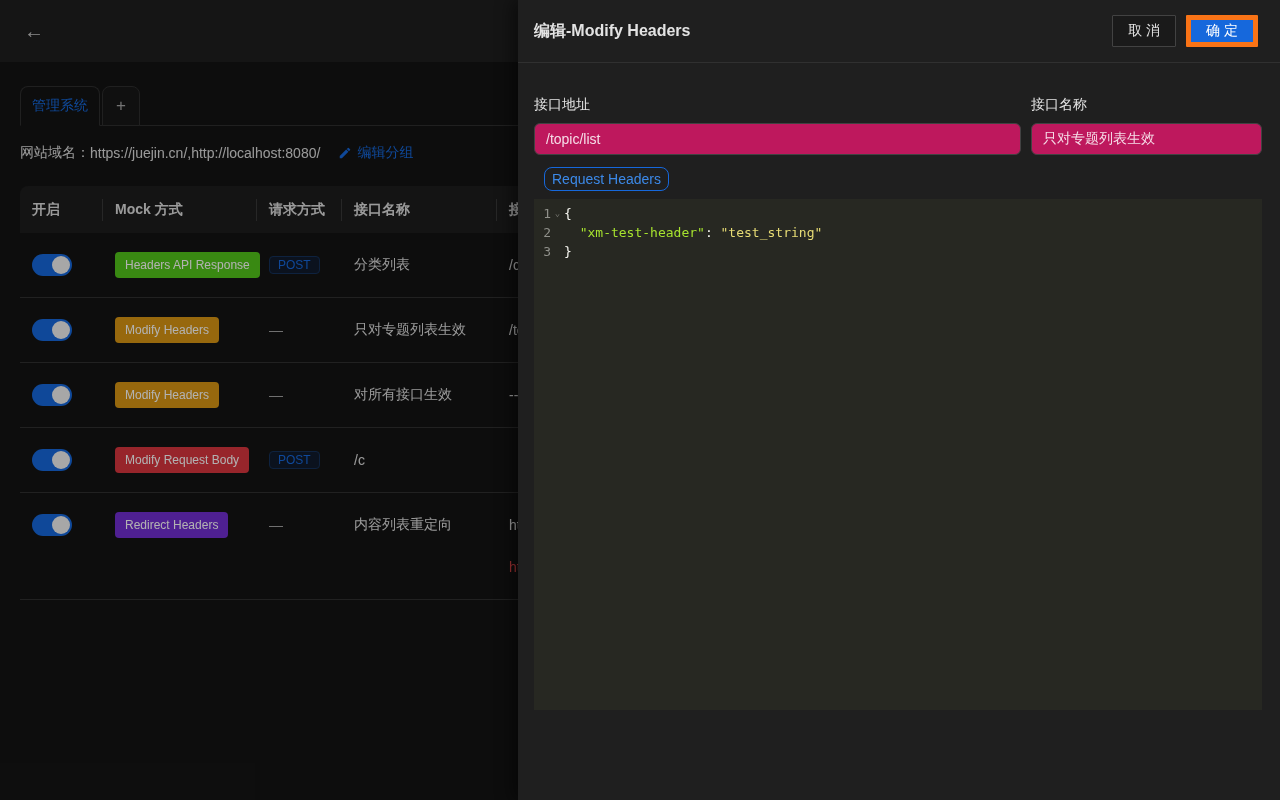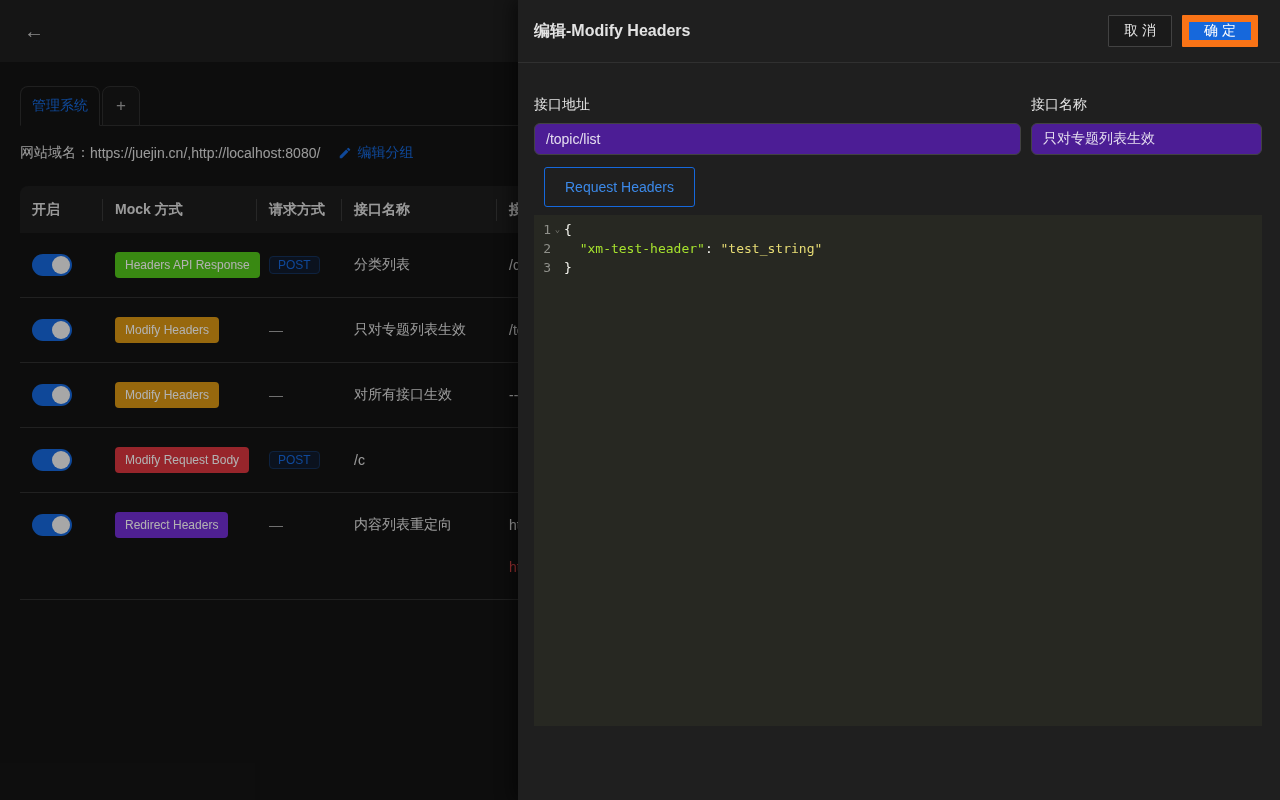--- a/index.html
+++ b/index.html
@@ -50,33 +50,33 @@
   
   .drawer { position:absolute; top:0; right:0; width:762px; height:800px; background:#1f1f1f; z-index:10;
     box-shadow:-6px 0 16px rgba(0,0,0,0.45); display:flex; flex-direction:column; }
   .drawer-header { height:63px; flex:0 0 63px; display:flex; align-items:center; justify-content:space-between;
     padding:0 22px 0 16px; border-bottom:1px solid #303030; }
   .drawer-title { font-size:16px; font-weight:700; color:rgba(255,255,255,0.88); }
   .drawer-actions { display:flex; gap:10px; }
   .btn { height:32px; padding:0 15px; border-radius:1px; font-size:14px; display:flex; align-items:center;
     cursor:pointer; white-space:nowrap; }
   .btn-default { background:#1a1a1a; border:1px solid #424242; color:rgba(255,255,255,0.88); }
-  .btn-primary { background:#1668dc; border:7px solid #f97316; color:#fff; }
+  .btn-primary { background:#1668dc; border:5px solid #f97316; color:#fff; }
 
   .drawer-body { padding:30px 18px 0 16px; }
   .form-row { display:flex; gap:10px; }
   .field-url { flex:487; }
   .field-name { flex:231; }
   .field label { display:block; font-size:14px; color:rgba(255,255,255,0.88); line-height:22px; margin-bottom:8px; }
-  .field input { width:100%; height:32px; background:#4c1d95; border:1px solid #424242; border-radius:6px;
+  .field input { width:100%; height:32px; background:#be185d; border:1px solid #424242; border-radius:6px;
     padding:0 11px; font-size:14px; color:rgba(255,255,255,0.85); outline:none;
     font-family:"Liberation Sans","DejaVu Sans",sans-serif; }
 
-  .headers-btn { display:inline-flex; align-items:center; margin:12px 0 0 10px; height:40px; padding:0 20px;
-    border:1px solid #1668dc; border-radius:3px; color:#3c89e8; font-size:14px; background:transparent; cursor:pointer; }
+  .headers-btn { display:inline-flex; align-items:center; margin:12px 0 0 10px; height:24px; padding:0 7px;
+    border:1px solid #1668dc; border-radius:8px; color:#3c89e8; font-size:14px; background:transparent; cursor:pointer; }
 
   .editor { margin-top:8px; height:511px; background:#272822; overflow:hidden; padding-top:5px;
     font-family:"DejaVu Sans Mono","Liberation Mono",monospace; font-size:13px; line-height:19px; cursor:text; }
   .eline { display:flex; }
   .eline .ln { width:17px; text-align:right; color:#8f908a; flex:0 0 17px; }
   .eline .fold { width:13px; flex:0 0 13px; text-align:center; color:#767670; font-size:9px; line-height:19px; }
   .eline .code { white-space:pre; color:#f8f8f2; }
   .tok-key { color:#a6e22e; }
   .tok-str { color:#e6db74; }
 </style>

